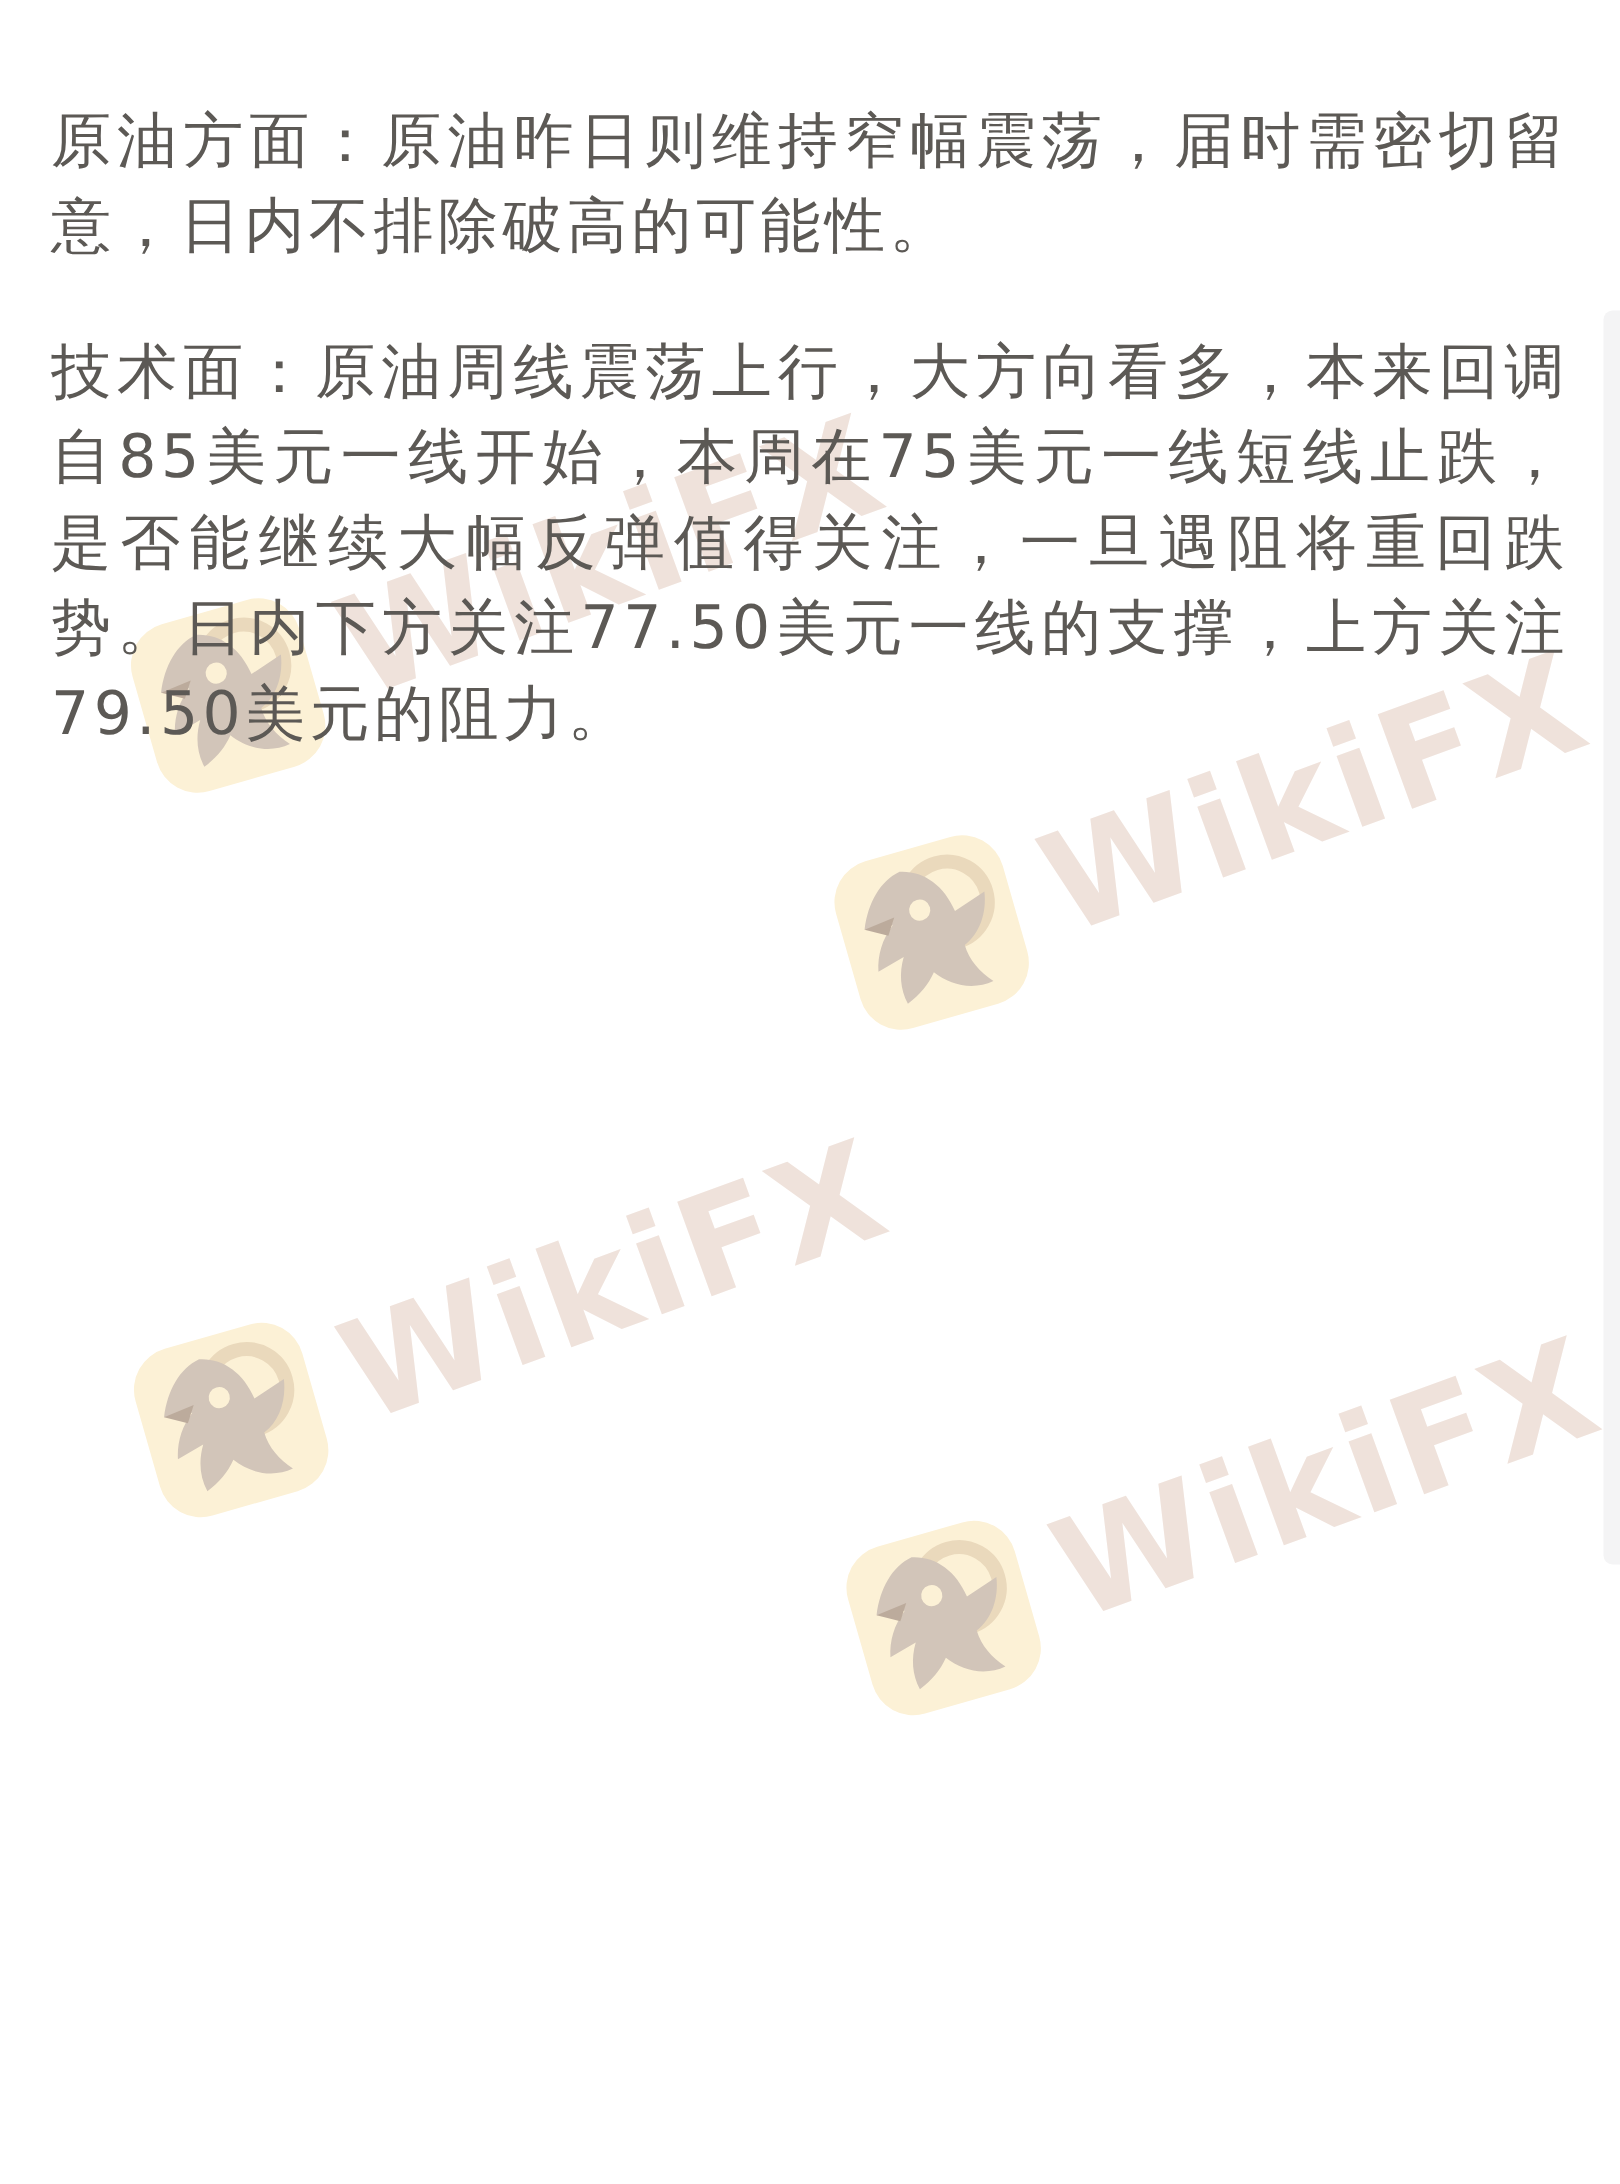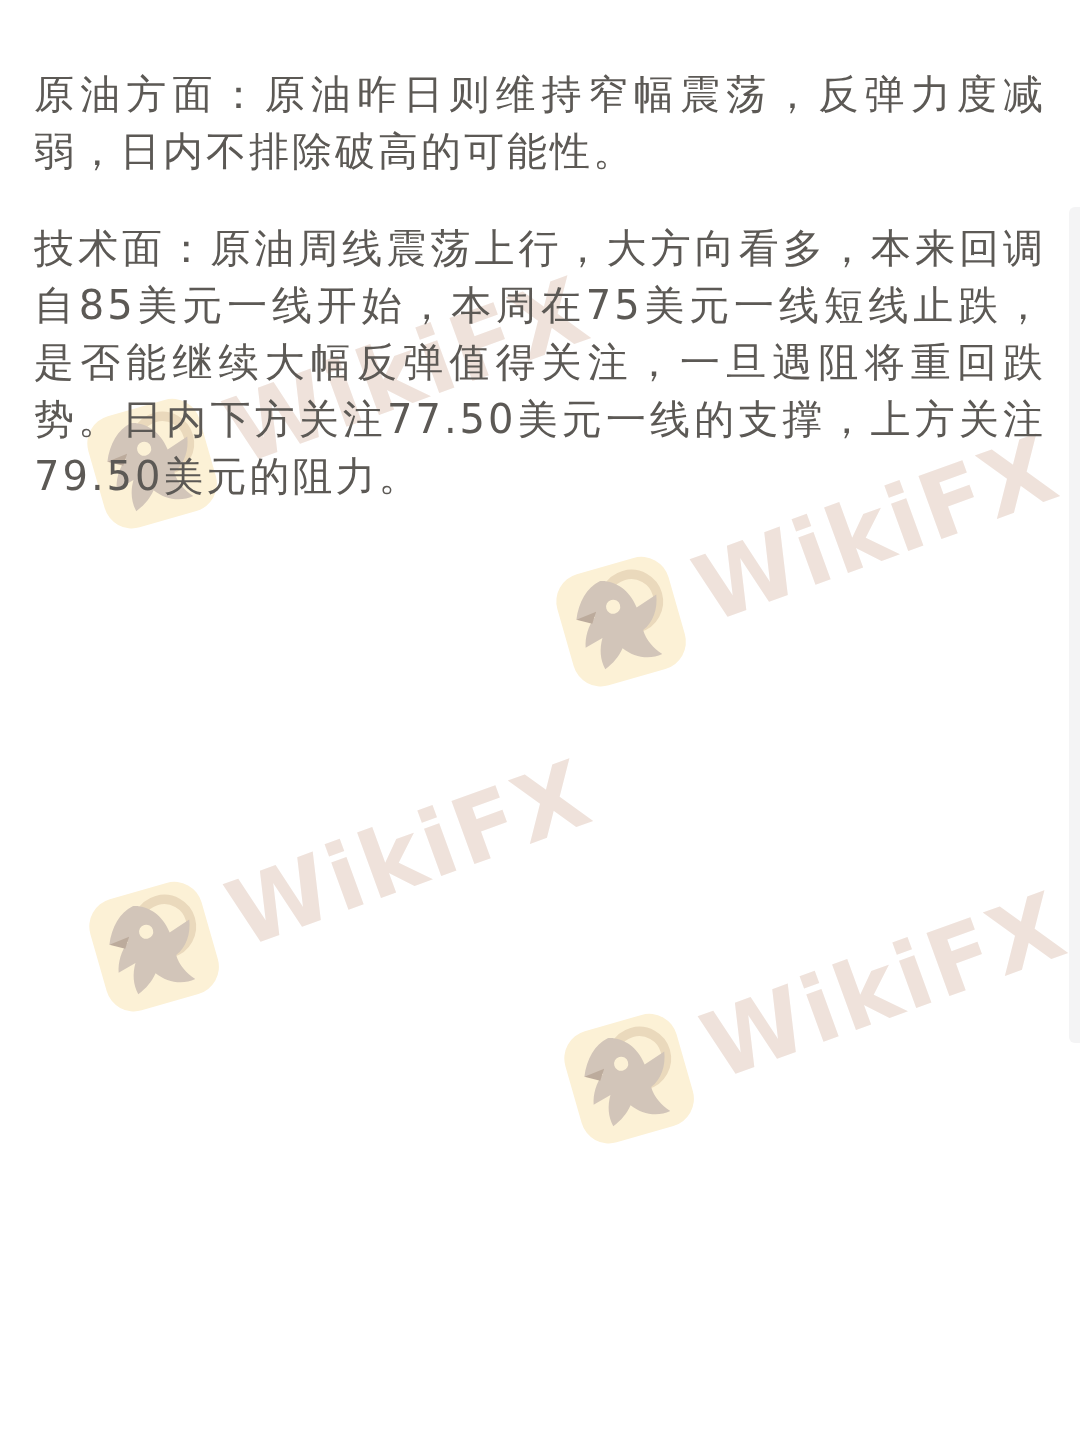--- a/index.html
+++ b/index.html
@@ -108,18 +108,18 @@
   <span class="wm-text">WikiFX</span>
 </div>
 <div class="watermark wm-d" aria-hidden="true">
   <svg class="wm-logo-svg" viewBox="0 0 100 100">
       <use href="#wikifx-logo"></use>
     </svg>
   <span class="wm-text">WikiFX</span>
 </div>
 
 <article class="article">
-  <p>原油方面：原油昨日则维持窄幅震荡，反弹力度减弱，日内不排除破高的可能性。</p>
+  <p>原油方面：原油昨日则维持窄幅震荡，届时需密切留意，日内不排除破高的可能性。</p>
   <p>技术面：原油周线震荡上行，大方向看多，本来回调自85美元一线开始，本周在75美元一线短线止跌，是否能继续大幅反弹值得关注，一旦遇阻将重回跌势。日内下方关注77.50美元一线的支撑，上方关注79.50美元的阻力。</p>
 
 </article>
 
 <div class="scroll-thumb"></div>
 
 </body></html>

